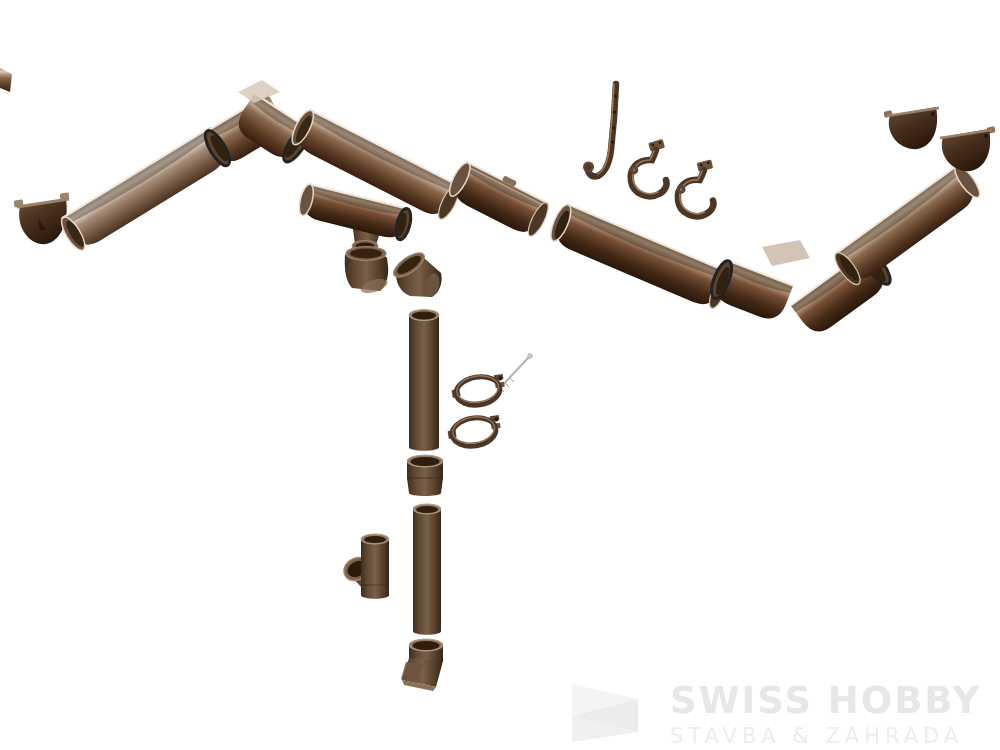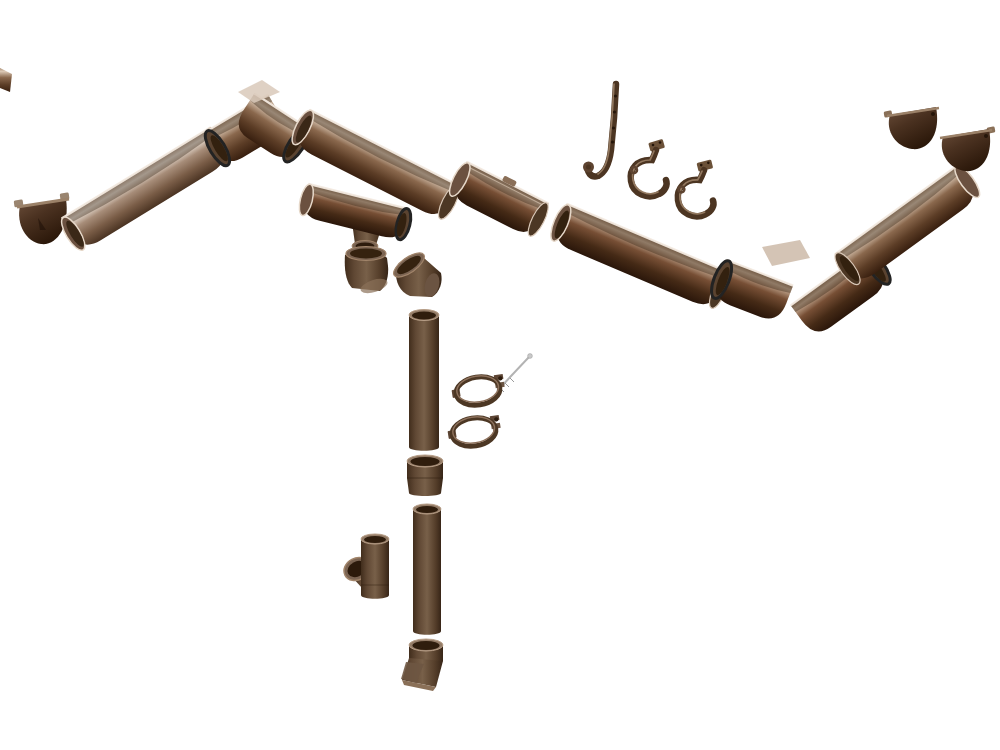--- a/index.html
+++ b/index.html
@@ -299,14 +299,25 @@
   <g>
     <path d="M409,645 L443,645 L443,661 L409,661 Z" fill="url(#gPipe)"></path>
     <path d="M409,658 L443,661 L436,687 L402,680 Z" fill="url(#gPipe)"></path>
     <path d="M402,680 L436,687 L433,691 L404,685 Z" fill="#8a7058"></path>
     <path d="M406,662 L424,664 L416,683 L401,679 Z" fill="#6e5742" opacity="0.9"></path>
     <ellipse cx="426" cy="645" rx="17" ry="6" fill="#937b66" stroke="#b79e87" stroke-width="1"></ellipse>
     <ellipse cx="426" cy="645.5" rx="13.5" ry="4.5" fill="#2f1d0d"></ellipse>
   </g>
 </svg>
 
-
+<div class="brand">
+  <svg width="72" height="62" viewBox="0 0 72 62">
+    <polygon points="2,2 68,17 2,34" fill="#f4f4f4"></polygon>
+    <polygon points="68,17 2,34 68,50" fill="#ececec"></polygon>
+    <polygon points="2,34 68,50 2,60" fill="#f0f0f0"></polygon>
+  </svg>
+  <div class="brand-text">
+    <div class="brand-title">SWISS HOBBY</div>
+    <div class="brand-subtitle">STAVBA &amp; ZAHRADA</div>
+  </div>
 </div>
 
+</div>
+
 </body></html>

